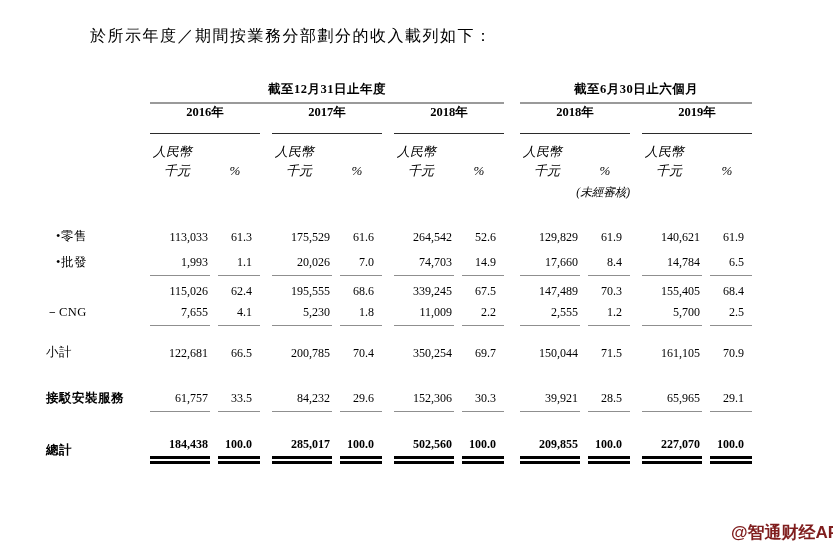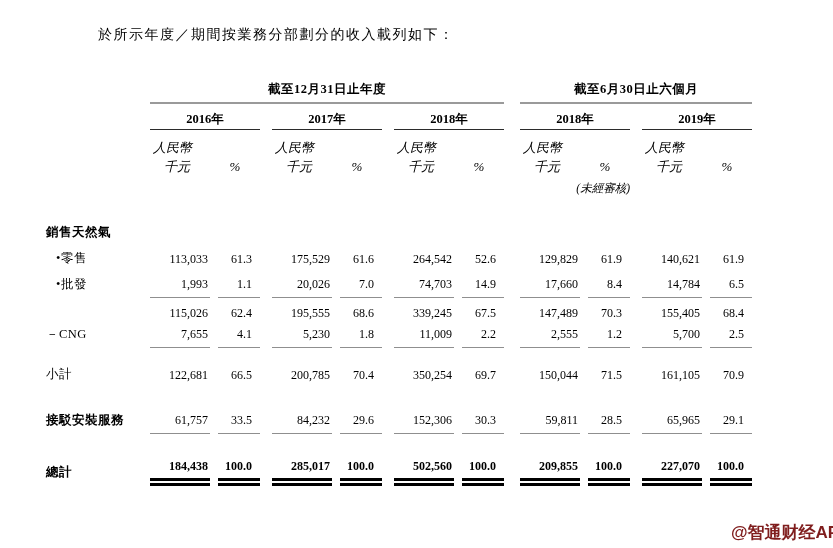--- a/index.html
+++ b/index.html
@@ -1,29 +1,29 @@
 <!DOCTYPE html>
 <html><head>
 <meta charset="utf-8">
 <style>
   html,body{margin:0;padding:0;background:#ffffff;}
   body{width:833px;height:548px;overflow:hidden;position:relative;
        font-family:"Liberation Serif","DejaVu Serif",serif;color:#000;}
   .page{position:relative;width:833px;height:548px;background:#fff;}
-  .title{position:absolute;left:90px;top:26px;font-size:14px;letter-spacing:1.5px;white-space:nowrap;margin-left:8px;}
+  .title{position:absolute;left:90px;top:26px;font-size:16px;letter-spacing:1.5px;white-space:nowrap;}
   table.tbl{position:absolute;left:46px;top:78px;border-collapse:collapse;table-layout:fixed;}
   td,th{padding:0;margin:0;font-weight:normal;vertical-align:bottom;font-size:12px;}
   col.clbl{width:104px;} col.ca{width:60px;} col.cp{width:50px;} col.csp{width:12px;} col.cgsp{width:16px;}
   
   tr.grow th{height:26px;}
   th.grp div{font-weight:bold;font-size:12.5px;text-align:center;letter-spacing:.5px;
              border-bottom:2px solid #9a9a9a;padding-bottom:4px;white-space:nowrap;}
   tr.yrow th{height:26px;}
   th.yr div{font-weight:bold;font-size:12.5px;text-align:center;
-            border-bottom:1.5px solid #2b2b2b;padding-bottom:1px;}
+            border-bottom:1.5px solid #2b2b2b;padding-bottom:12px;}
   tr.currow td{height:46px;font-style:italic;font-size:13px;}
   .rmb{text-align:left;padding-left:3px;line-height:19px;white-space:nowrap;}
   .rmb .unit{padding-left:11px;}
   .pcth{text-align:center;padding-bottom:1px;}
   tr.noterow td{height:20px;}
   td.note div{font-style:italic;font-size:11.5px;text-align:right;white-space:nowrap;}
   
   td.lbl{text-align:left;font-size:12.5px;white-space:nowrap;letter-spacing:.5px;}
   td.lbl .lv{padding-bottom:5px;}
   td.lbl.b{font-weight:bold;}
@@ -144,39 +144,20 @@
             <div>(未經審核)</div>
           </td>
       <td class="sp"></td>
       <td colspan="2"></td>
     </tr>
 
     <tr class="gA">
           <td colspan="15"></td>
         </tr>
 
-    <tr class="h26">
-      <td class="lbl b">
-            <div class="lv">銷售天然氣</div>
-          </td>
-      <td class="amt"></td>
-          <td class="pct"></td>
-          <td class="sp"></td>
-      <td class="amt"></td>
-          <td class="pct"></td>
-          <td class="sp"></td>
-      <td class="amt"></td>
-          <td class="pct"></td>
-          <td class="sp"></td>
-      <td class="amt"></td>
-          <td class="pct"></td>
-          <td class="sp"></td>
-      <td class="amt"></td>
-          <td class="pct"></td>
-    </tr>
 
 
     <tr class="h26">
       <td class="lbl ind">
             <div class="lv">•零售</div>
           </td>
       <td class="amt">
             <div class="v">113,033</div>
           </td>
       <td class="pct">
@@ -397,21 +378,21 @@
           </td>
       <td class="sp"></td>
       <td class="amt u">
             <div class="v">152,306</div>
           </td>
       <td class="pct u">
             <div class="v">30.3</div>
           </td>
       <td class="sp"></td>
       <td class="amt u">
-            <div class="v">59,811</div>
+            <div class="v">39,921</div>
           </td>
       <td class="pct u">
             <div class="v">28.5</div>
           </td>
       <td class="sp"></td>
       <td class="amt u">
             <div class="v">65,965</div>
           </td>
       <td class="pct u">
             <div class="v">29.1</div>

